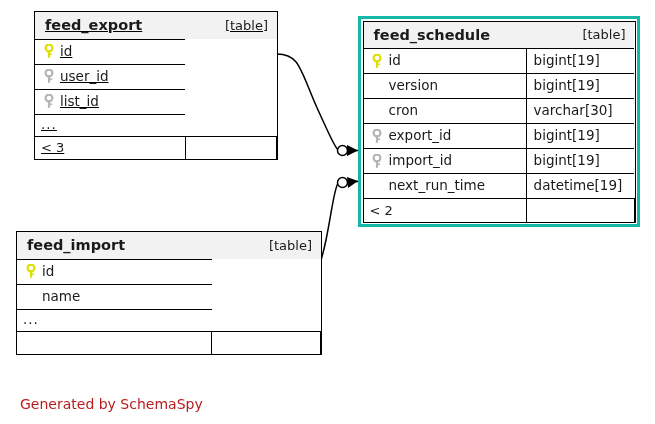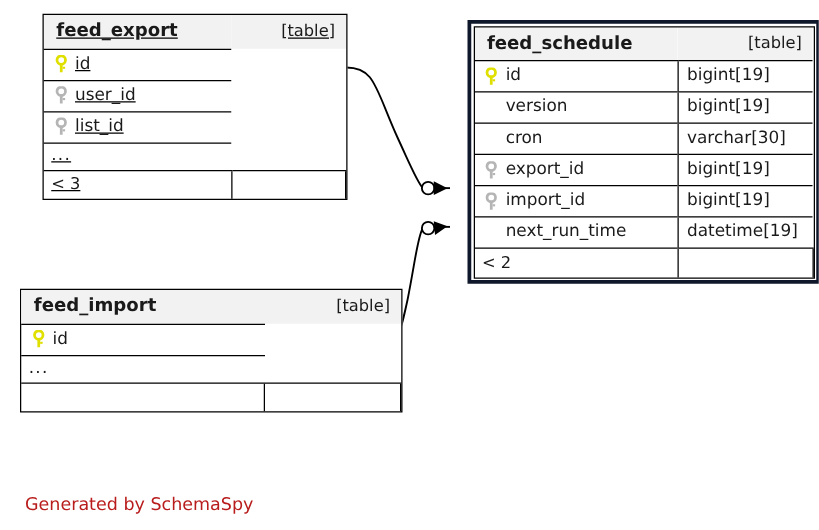--- a/index.html
+++ b/index.html
@@ -35,23 +35,22 @@
 
   
   .table-box {
     position: absolute;
     z-index: 2;
     background: #ffffff;
     box-sizing: border-box;
     border: 1.6px solid #000000;
   }
   .table-box.focal {
-    border: 3px solid #0f172a;
+    border: 3px solid #14b8a6;
     padding: 1.5px;
-    margin-left: 16px;
   }
 
   .tbl-inner {
     border: 1px solid #000000;
     box-sizing: border-box;
     width: 100%;
     height: 100%;
   }
   .table-box:not(.focal) > .tbl-inner {
     border: none;
@@ -263,20 +262,28 @@
                   <circle cx="5" cy="4" r="3.4" fill="none" stroke="#e0e000" stroke-width="2.2"></circle>
                   <rect x="3.9" y="6.4" width="2.2" height="7.4" fill="#e0e000"></rect>
                   <rect x="6.1" y="9.4" width="2" height="1.7" fill="#e0e000"></rect>
                 </svg>
               </span>
               <span class="lbl">id</span>
             </span>
           </div>
         </div>
 
+        <div class="trow col-row">
+          <div class="tcell col-name" style="width:100%;">
+            <span class="namewrap">
+              <span class="keyslot"></span>
+              <span class="lbl">name</span>
+            </span>
+          </div>
+        </div>
 
         <div class="trow ellipsis-row">
           <div class="tcell" style="width:100%;">...</div>
         </div>
 
         <div class="trow foot-row">
           <div class="tcell foot-left" style="width:31%;"></div>
           <div class="tcell foot-mid" style="width:30%;"></div>
           <div class="tcell foot-right" style="width:39%;">2 &gt;</div>
         </div>

